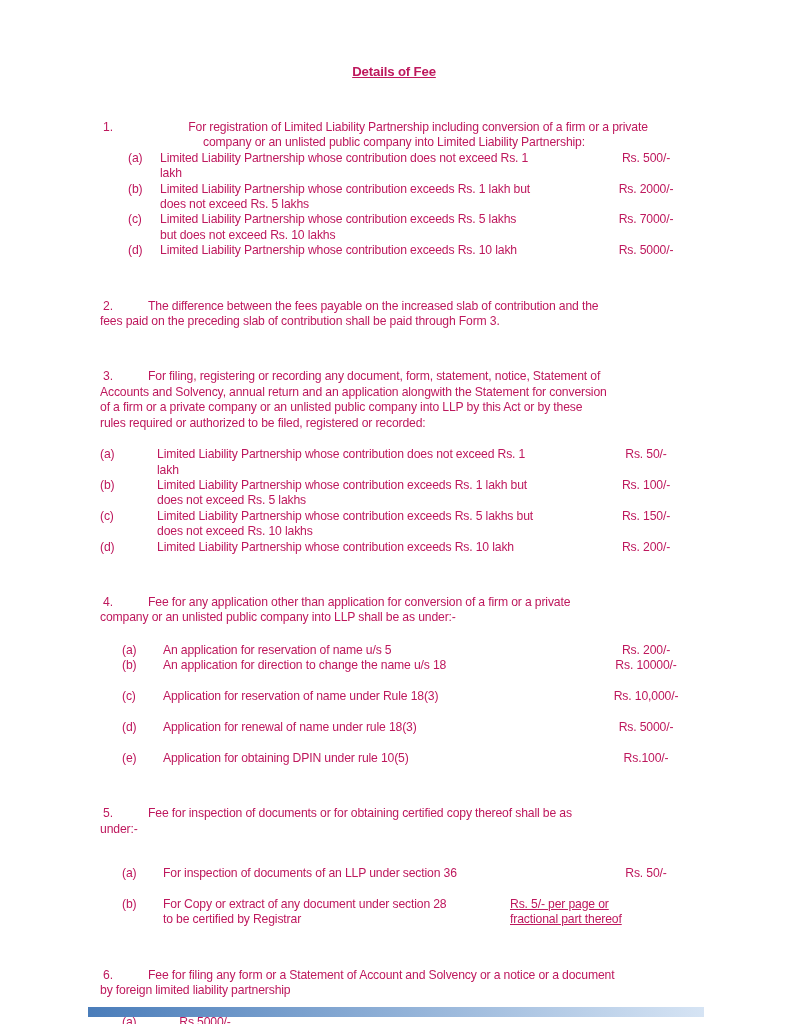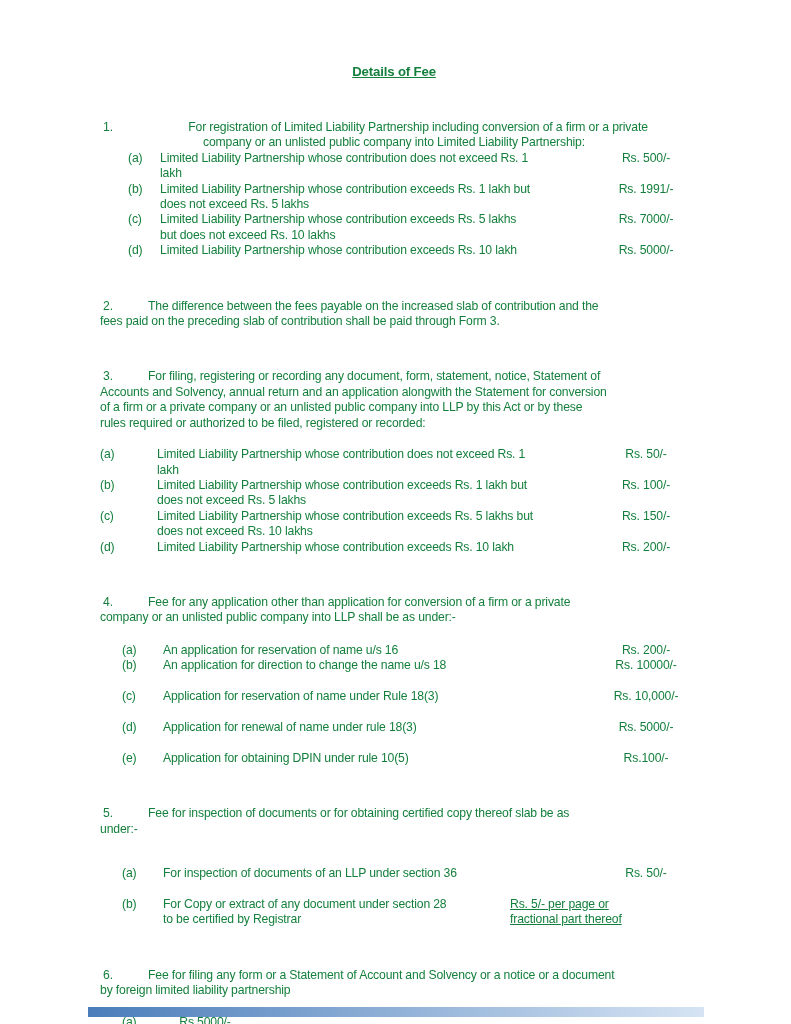--- a/index.html
+++ b/index.html
@@ -1,19 +1,19 @@
 <!DOCTYPE html>
 <html><head>
 <meta charset="utf-8">
 <style>
   * { box-sizing: border-box; }
   html, body { margin: 0; padding: 0; background: #ffffff; }
   .page {
     width: 791px; height: 1024px; position: relative; overflow: hidden;
-    background: #ffffff; color: #15803d;
+    background: #ffffff; color: #be185d;
     font-family: "Liberation Sans", "DejaVu Sans", sans-serif;
     font-size: 12.2px; line-height: 15.4px; letter-spacing: -0.15px;
   }
   .content { position: absolute; left: 100px; top: 64px; width: 588px; }
   .title {
     font-weight: bold; font-size: 13.2px; line-height: 16px;
     text-align: center; text-decoration: underline; margin-bottom: 3px;
   }
   .para { position: relative; }
   .para .num { position: absolute; left: 3px; top: 0; }
@@ -60,21 +60,21 @@
         <div class="fee-row">
           <span class="lbl">(a)</span>
           <span class="txt">Limited Liability Partnership whose contribution does not exceed Rs. 1
 lakh</span>
           <span class="fee">Rs. 500/-</span>
         </div>
         <div class="fee-row">
           <span class="lbl">(b)</span>
           <span class="txt">Limited Liability Partnership whose contribution exceeds Rs. 1 lakh but
 does not exceed Rs. 5 lakhs</span>
-          <span class="fee">Rs. 1991/-</span>
+          <span class="fee">Rs. 2000/-</span>
         </div>
         <div class="fee-row">
           <span class="lbl">(c)</span>
           <span class="txt">Limited Liability Partnership whose contribution exceeds Rs. 5 lakhs
 but does not exceed Rs. 10 lakhs</span>
           <span class="fee">Rs. 7000/-</span>
         </div>
         <div class="fee-row">
           <span class="lbl">(d)</span>
           <span class="txt">Limited Liability Partnership whose contribution exceeds Rs. 10 lakh</span>
@@ -128,21 +128,21 @@
 
     <div>
       <div class="para mt15">
         <span class="num">4.</span>
         <span class="ptext">Fee for any application other than application for conversion of a firm or a private
 company or an unlisted public company into LLP shall be as under:-</span>
       </div>
       <div class="items-deep">
         <div class="fee-row mt17">
           <span class="lbl">(a)</span>
-          <span class="txt">An application for reservation of name u/s 16</span>
+          <span class="txt">An application for reservation of name u/s 5</span>
           <span class="fee">Rs. 200/-</span>
         </div>
         <div class="fee-row">
           <span class="lbl">(b)</span>
           <span class="txt">An application for direction to change the name u/s 18</span>
           <span class="fee">Rs. 10000/-</span>
         </div>
         <div class="fee-row mtl">
           <span class="lbl">(c)</span>
           <span class="txt">Application for reservation of name under Rule 18(3)</span>
@@ -157,21 +157,21 @@
           <span class="lbl">(e)</span>
           <span class="txt">Application for obtaining DPIN under rule 10(5)</span>
           <span class="fee">Rs.100/-</span>
         </div>
       </div>
     </div>
 
     <div>
       <div class="para mt30">
         <span class="num">5.</span>
-        <span class="ptext">Fee for inspection of documents or for obtaining certified copy thereof slab be as
+        <span class="ptext">Fee for inspection of documents or for obtaining certified copy thereof shall be as
 under:-</span>
       </div>
       <div class="items-deep">
         <div class="fee-row mt29">
           <span class="lbl">(a)</span>
           <span class="txt">For inspection of documents of an LLP under section 36</span>
           <span class="fee">Rs. 50/-</span>
         </div>
         <div class="fee-row mtl">
           <span class="lbl">(b)</span>

